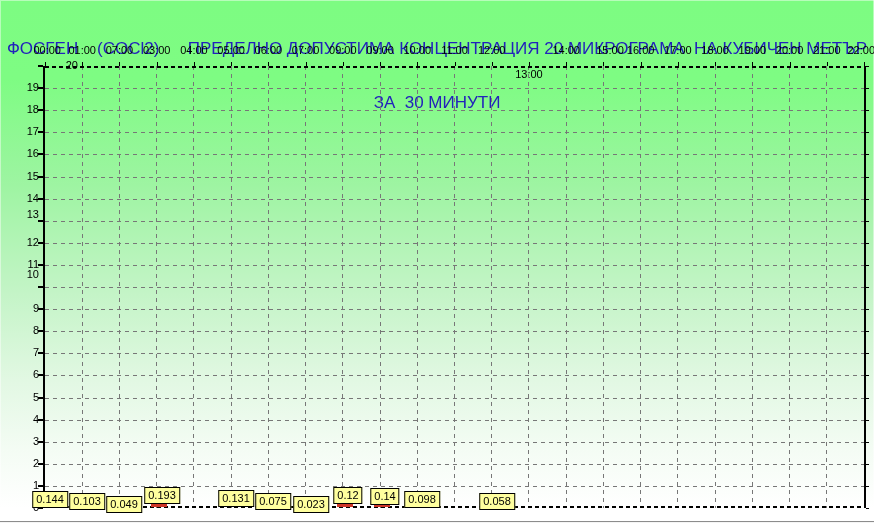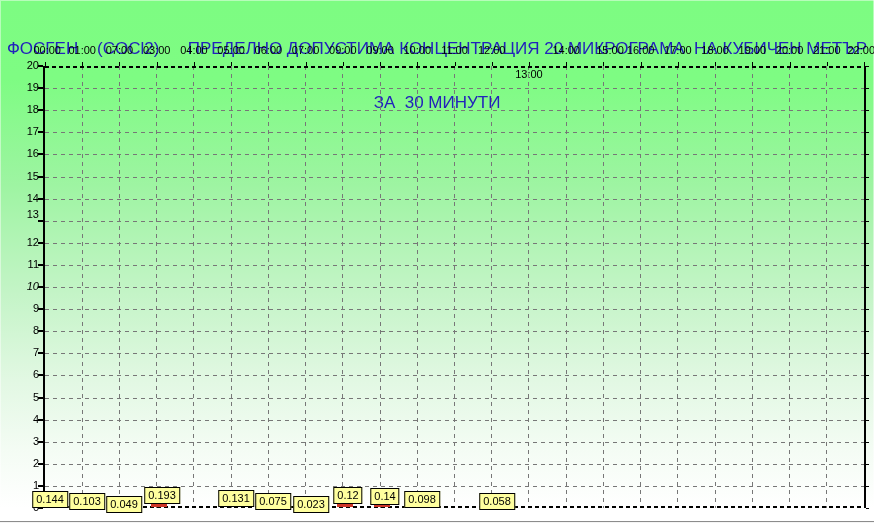--- a/index.html
+++ b/index.html
@@ -77,31 +77,31 @@
       <div class="xlab" style="left: 610px;">15:00</div>
       <div class="xlab" style="left: 640.636px;">16:00</div>
       <div class="xlab" style="left: 677.864px;">17:00</div>
       <div class="xlab" style="left: 715.091px;">18:00</div>
       <div class="xlab" style="left: 752.318px;">19:00</div>
       <div class="xlab" style="left: 789.545px;">20:00</div>
       <div class="xlab" style="left: 826.773px;">21:00</div>
       <div class="xlab" style="left: 864px; transform: translateX(-60%);">22:00</div>
     </div>
   <div id="ylabels">
-      <div class="ylab" style="top: 59px;">20</div>
+      <div class="ylab" style="top: 59px; margin-left: 39px;">20</div>
       <div class="ylab" style="top: 81px;">19</div>
       <div class="ylab" style="top: 103px;">18</div>
       <div class="ylab" style="top: 125px;">17</div>
       <div class="ylab" style="top: 147px;">16</div>
       <div class="ylab" style="top: 170px;">15</div>
       <div class="ylab" style="top: 192px;">14</div>
       <div class="ylab" style="top: 208px;">13</div>
       <div class="ylab" style="top: 236px;">12</div>
       <div class="ylab" style="top: 258px;">11</div>
-      <div class="ylab" style="top: 280px; font-style: italic;">10</div>
+      <div class="ylab" style="top: 268px;">10</div>
       <div class="ylab" style="top: 302px;">9</div>
       <div class="ylab" style="top: 324px;">8</div>
       <div class="ylab" style="top: 346px;">7</div>
       <div class="ylab" style="top: 368px;">6</div>
       <div class="ylab" style="top: 391px;">5</div>
       <div class="ylab" style="top: 413px;">4</div>
       <div class="ylab" style="top: 435px;">3</div>
       <div class="ylab" style="top: 457px;">2</div>
       <div class="ylab" style="top: 479px;">1</div>
       <div class="ylab" style="top: 501px;">0</div>

